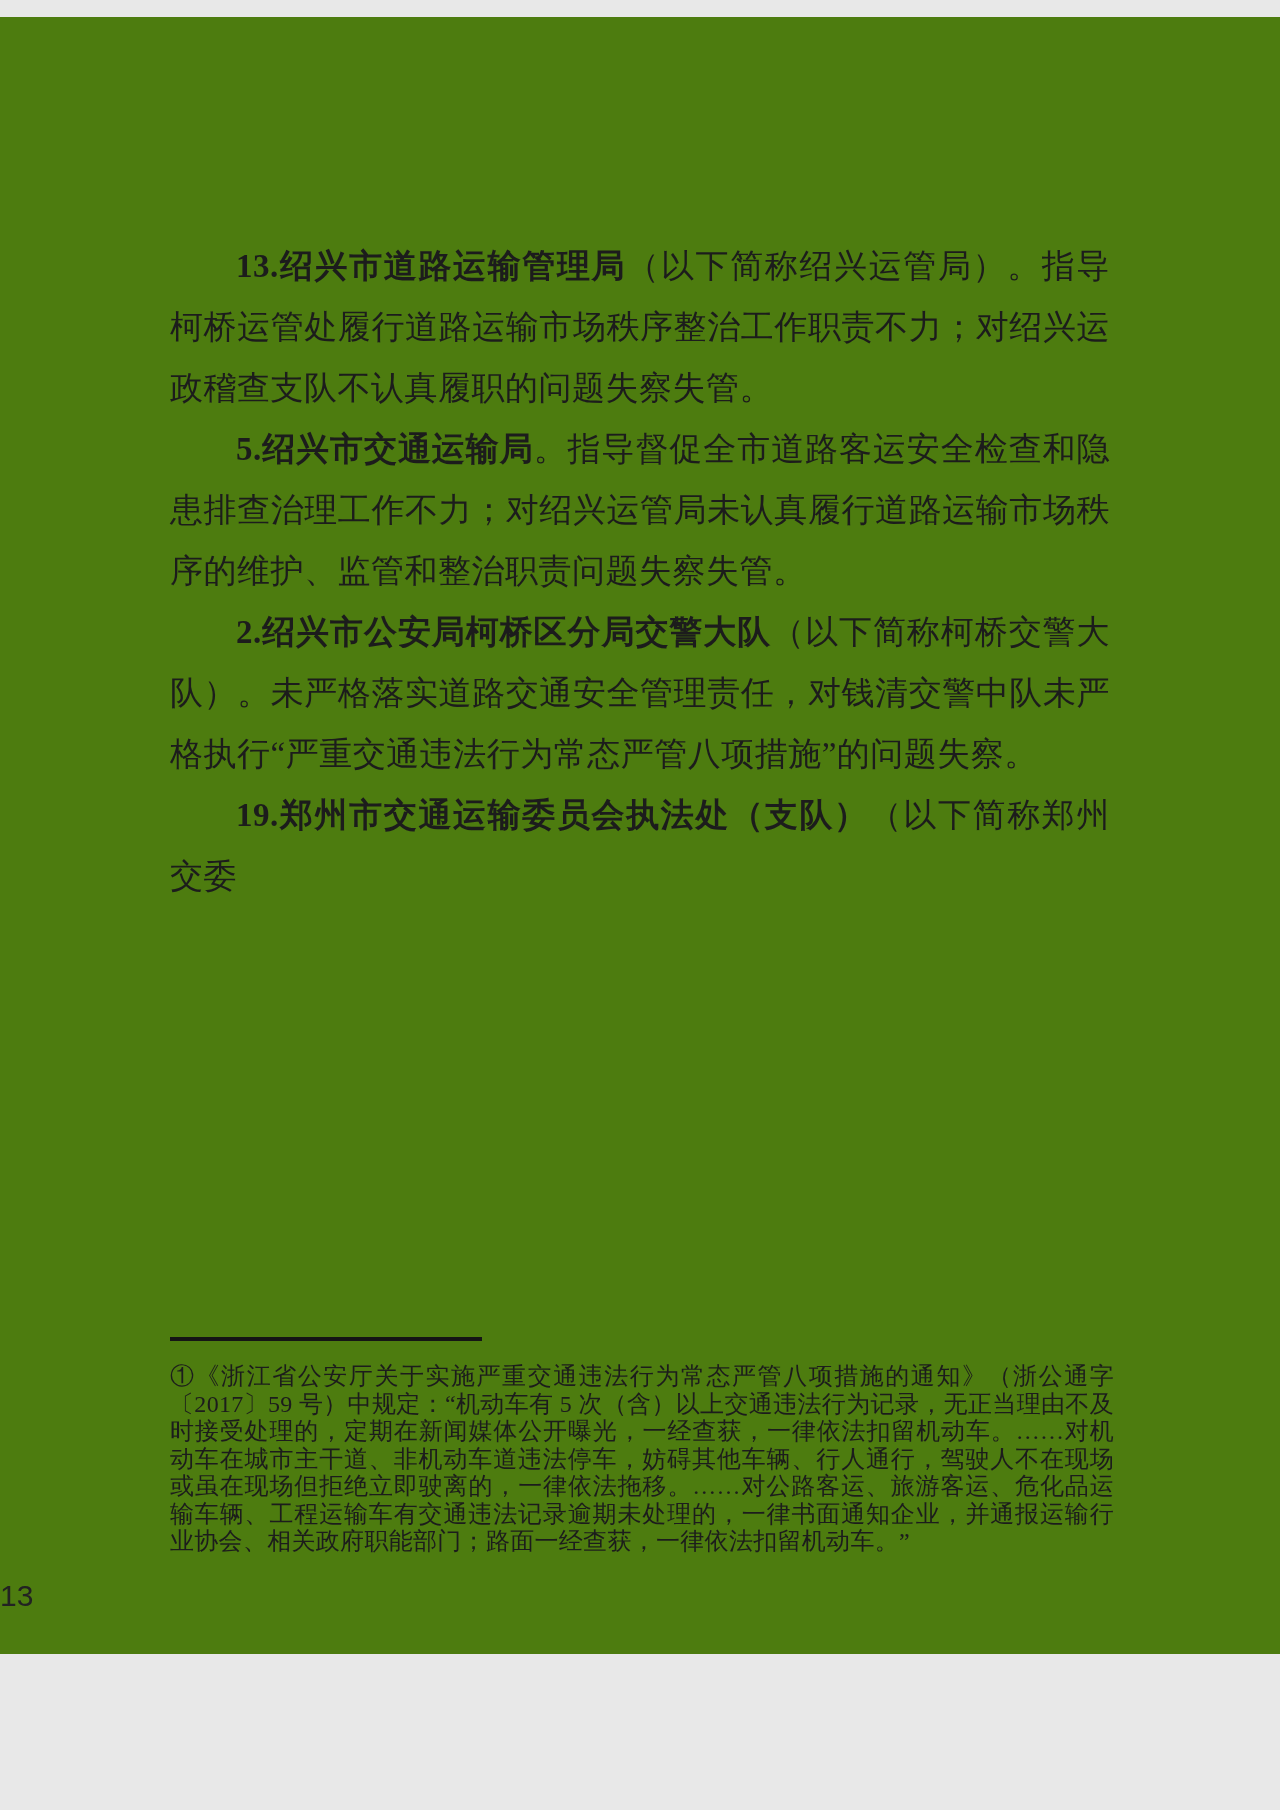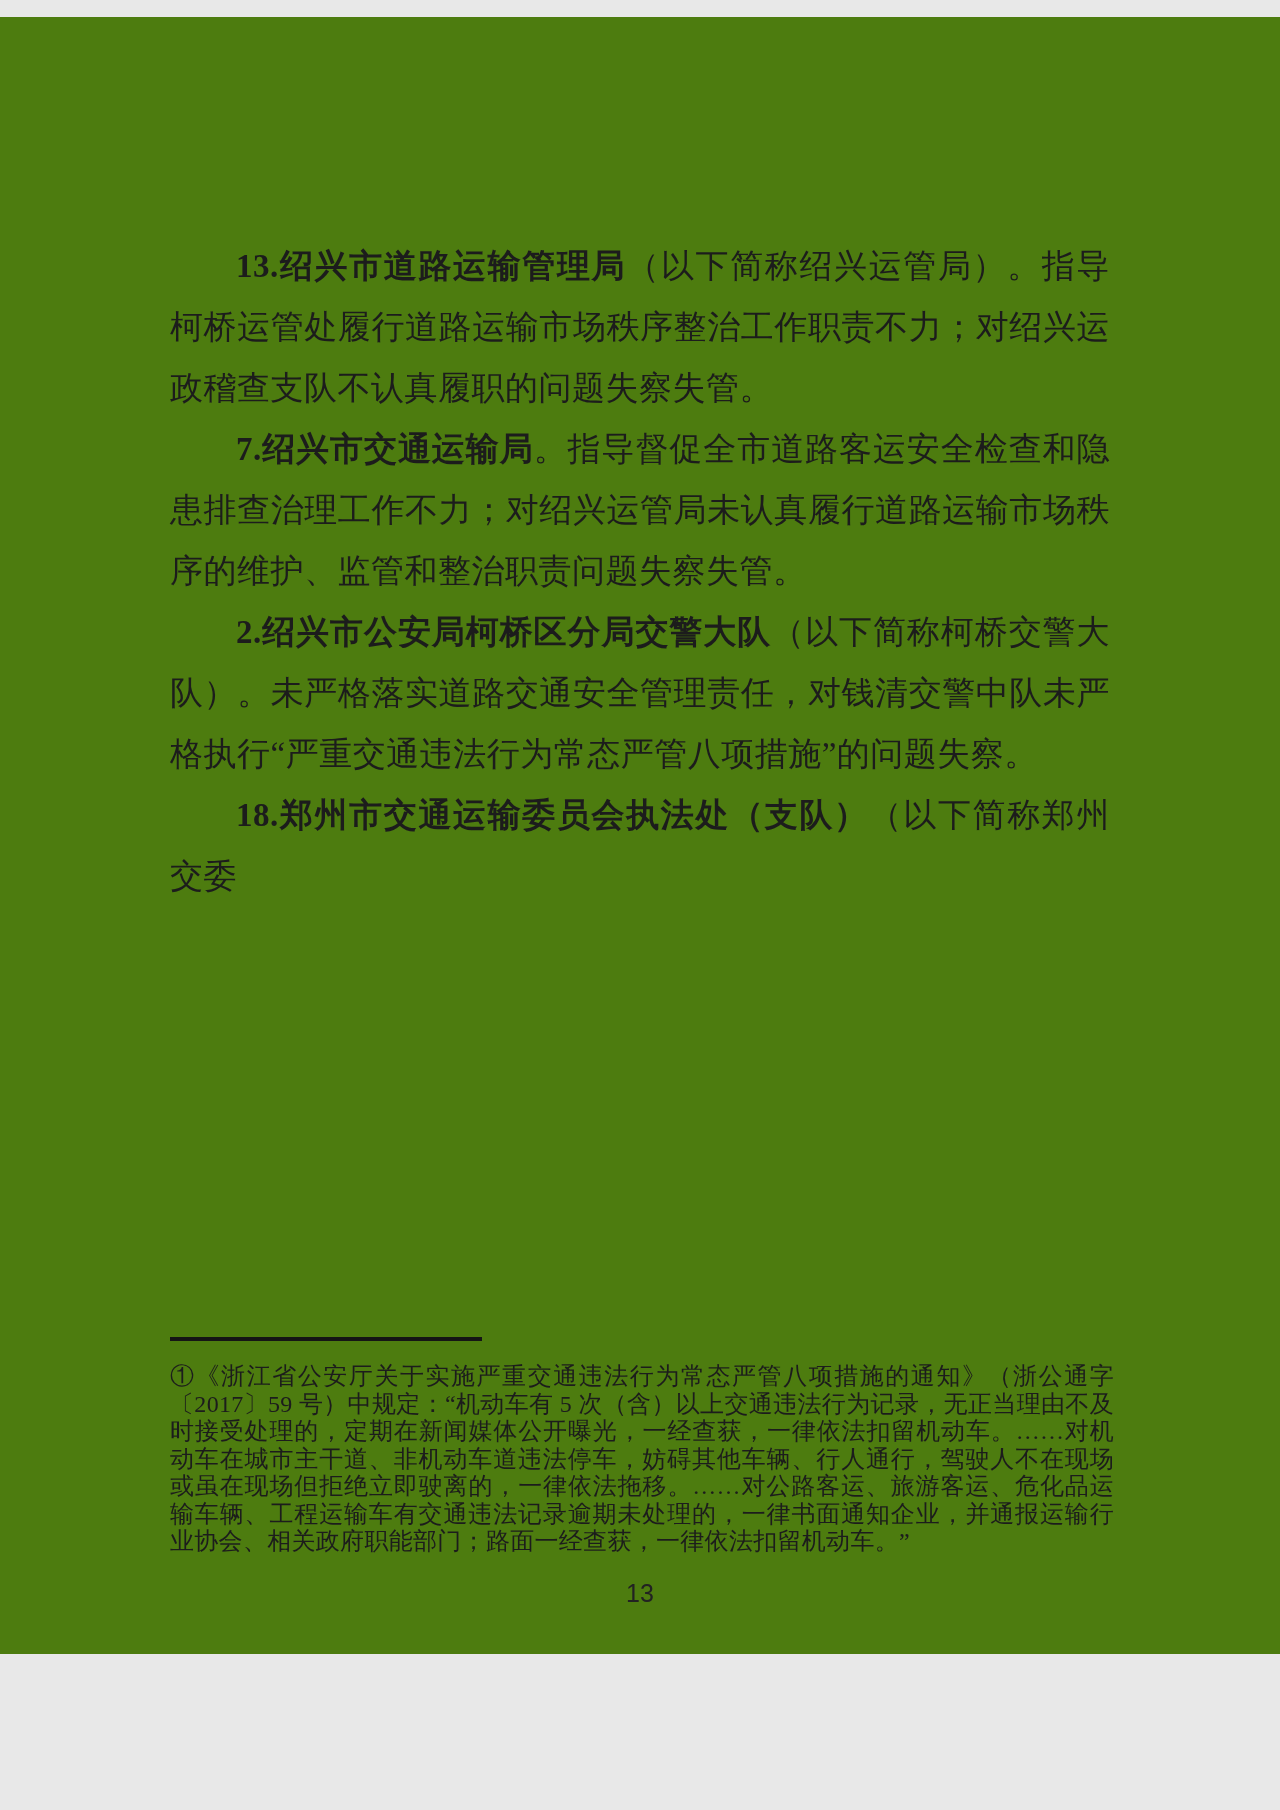--- a/index.html
+++ b/index.html
@@ -54,36 +54,36 @@
     font-size: 24px;
     line-height: 27.5px;
     text-align: justify;
     letter-spacing: 0.3px;
   }
   .page-num {
     position: absolute;
     left: 0;
     top: 1562px;
     width: 100%;
-    text-align: center;
-    font-size: 25px;
+    text-align: left;
+    font-size: 30px;
     font-family: "Liberation Sans", "DejaVu Sans", sans-serif;
     color: #222;
   }
 </style>
 </head>
 <body>
 
 <div class="page">
 
   <main class="doc-body">
       <p class="para"><span class="bold">13.绍兴市道路运输管理局</span><span class="normal">（以下简称绍兴运管局）。指导柯桥运管处履行道路运输市场秩序整治工作职责不力；对绍兴运政稽查支队不认真履职的问题失察失管。</span></p>
-      <p class="para"><span class="bold">7.绍兴市交通运输局</span><span class="normal">。指导督促全市道路客运安全检查和隐患排查治理工作不力；对绍兴运管局未认真履行道路运输市场秩序的维护、监管和整治职责问题失察失管。</span></p>
+      <p class="para"><span class="bold">5.绍兴市交通运输局</span><span class="normal">。指导督促全市道路客运安全检查和隐患排查治理工作不力；对绍兴运管局未认真履行道路运输市场秩序的维护、监管和整治职责问题失察失管。</span></p>
       <p class="para"><span class="bold">2.绍兴市公安局柯桥区分局交警大队</span><span class="normal">（以下简称柯桥交警大队）。未严格落实道路交通安全管理责任，对钱清交警中队未严格执行“严重交通违法行为常态严管八项措施”的问题失察。</span></p>
-      <p class="para"><span class="bold">18.郑州市交通运输委员会执法处（支队）</span><span class="normal">（以下简称郑州交委</span></p>
+      <p class="para"><span class="bold">19.郑州市交通运输委员会执法处（支队）</span><span class="normal">（以下简称郑州交委</span></p>
     </main>
 
   <div class="footnote-sep"></div>
 
   <div class="footnote">①《浙江省公安厅关于实施严重交通违法行为常态严管八项措施的通知》（浙公通字〔2017〕59 号）中规定：“机动车有 5 次（含）以上交通违法行为记录，无正当理由不及时接受处理的，定期在新闻媒体公开曝光，一经查获，一律依法扣留机动车。……对机动车在城市主干道、非机动车道违法停车，妨碍其他车辆、行人通行，驾驶人不在现场或虽在现场但拒绝立即驶离的，一律依法拖移。……对公路客运、旅游客运、危化品运输车辆、工程运输车有交通违法记录逾期未处理的，一律书面通知企业，并通报运输行业协会、相关政府职能部门；路面一经查获，一律依法扣留机动车。”</div>
 
   <div class="page-num">13</div>
 
 </div>
 

